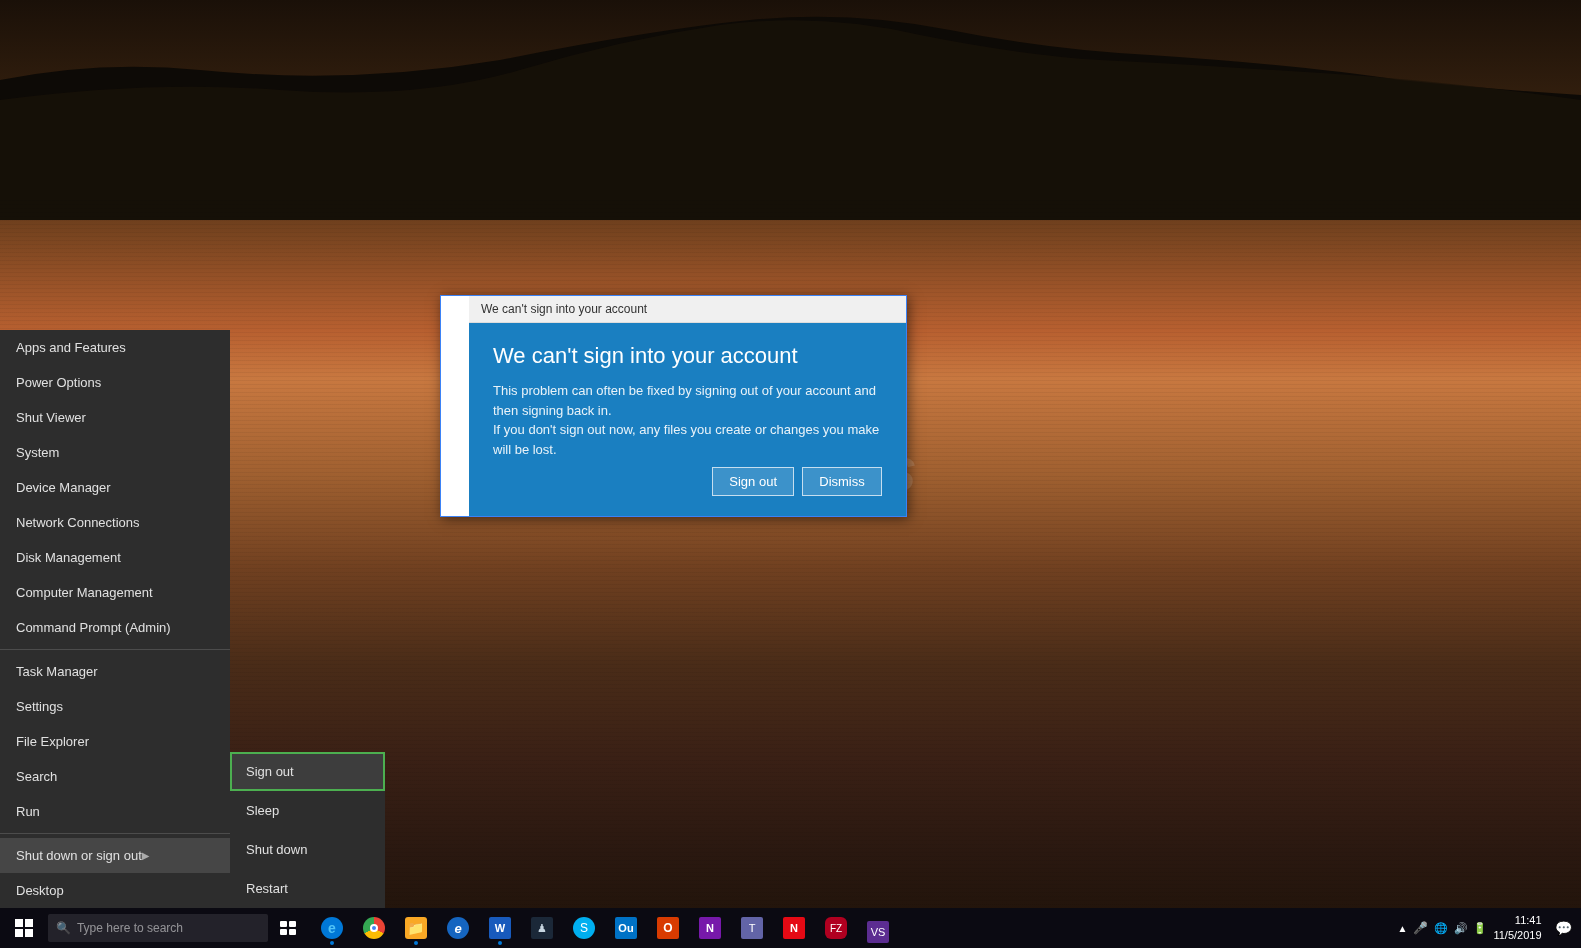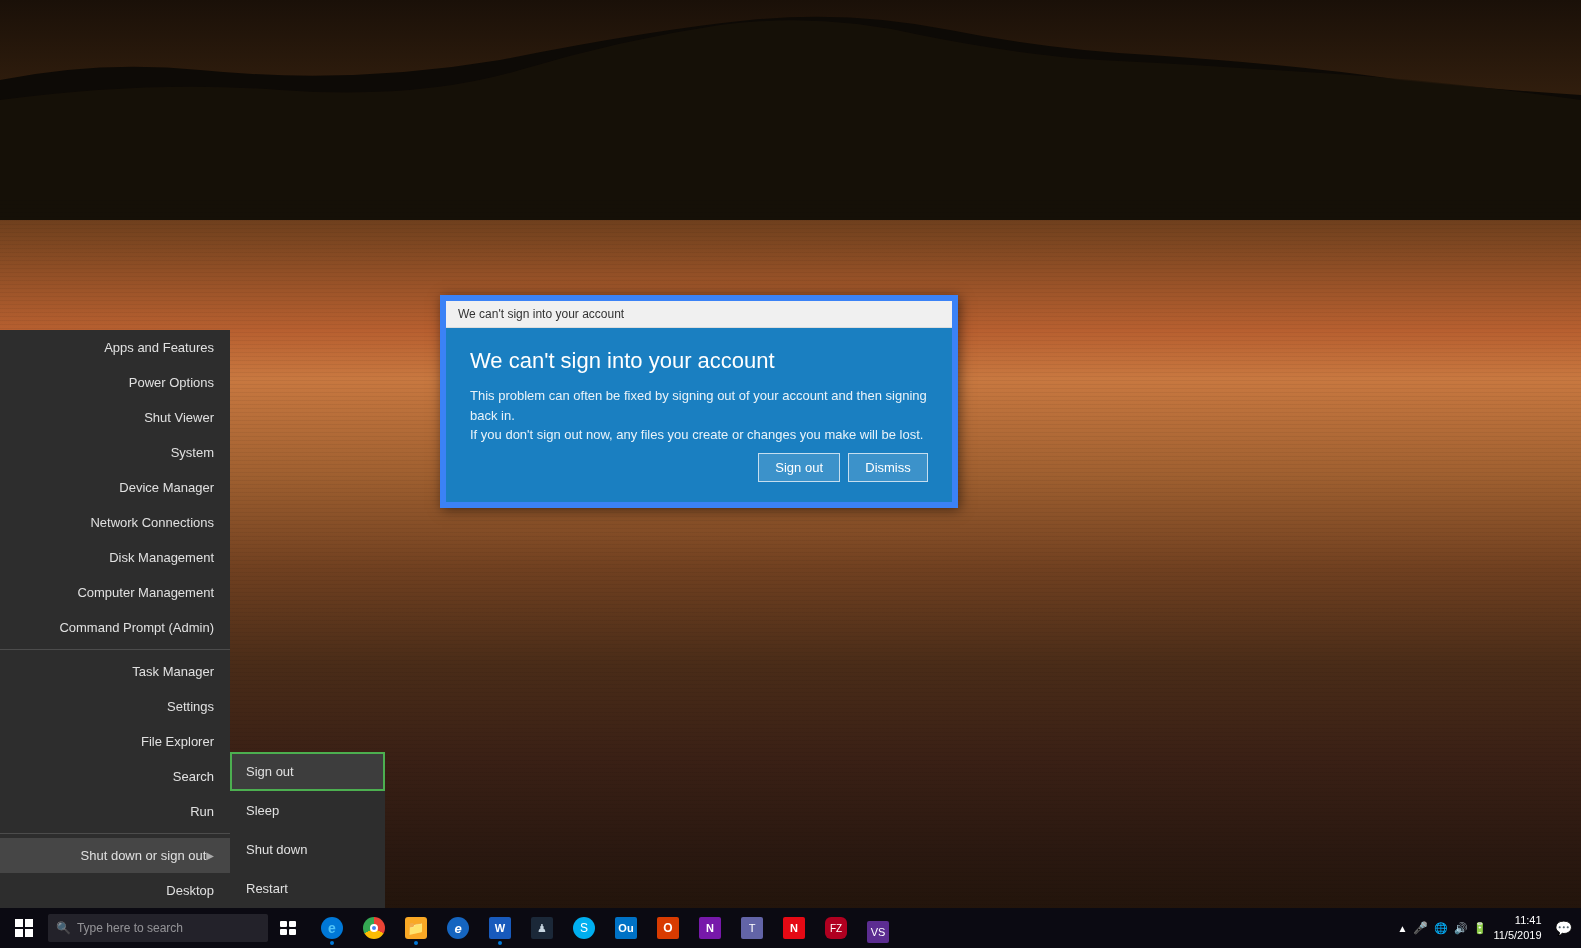--- a/index.html
+++ b/index.html
@@ -171,21 +171,21 @@
       z-index: 200;
       font-size: 13px;
     }
 
     .context-menu-item {
       padding: 10px 16px;
       cursor: pointer;
       white-space: nowrap;
       display: flex;
       align-items: center;
-      justify-content: flex-end;
+      justify-content: flex-start;
     }
 
     .context-menu-divider {
       height: 1px;
       background: rgba(255,255,255,0.15);
       margin: 4px 0;
     }
 
     .context-menu-item.highlighted {
       background: rgba(255,255,255,0.12);
@@ -228,25 +228,26 @@
       right: 0;
       bottom: 0;
       z-index: 300;
       pointer-events: none;
     }
 
     .dialog {
       position: absolute;
       top: 295px;
       left: 440px;
-      width: 518px;
+      width: 467px;
       background: white;
-      border: 6px solid #3b82f6;
+      border: 1px solid #3b82f6;
       box-shadow: 2px 2px 12px rgba(0,0,0,0.5);
       pointer-events: all;
+      padding-left: 28px;
     }
 
     .dialog-titlebar {
       background: #f0f0f0;
       padding: 6px 12px;
       font-size: 12px;
       color: #333;
       border-bottom: 1px solid #ddd;
       display: flex;
       align-items: center;

